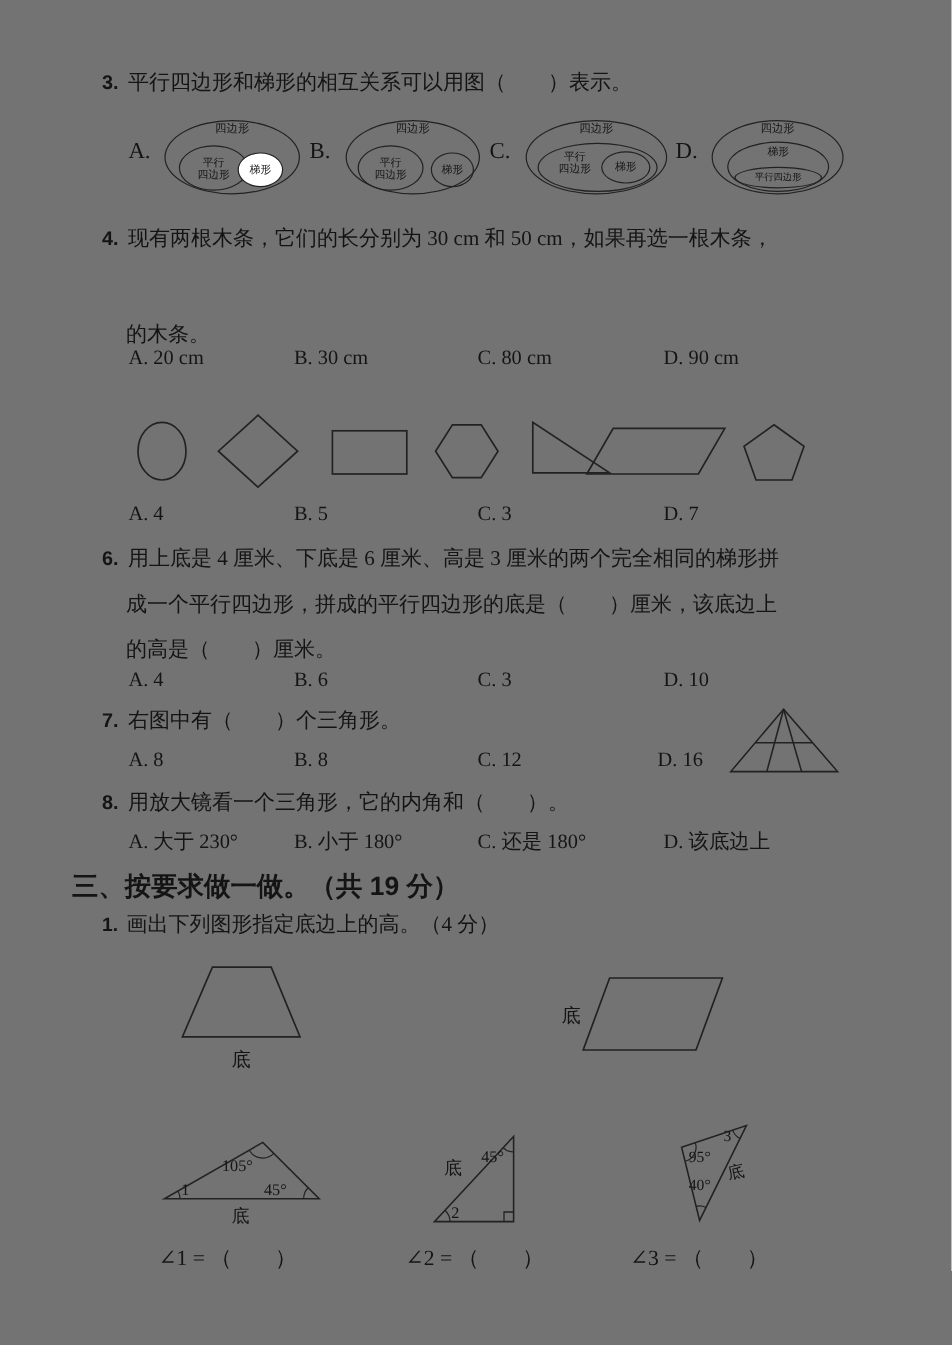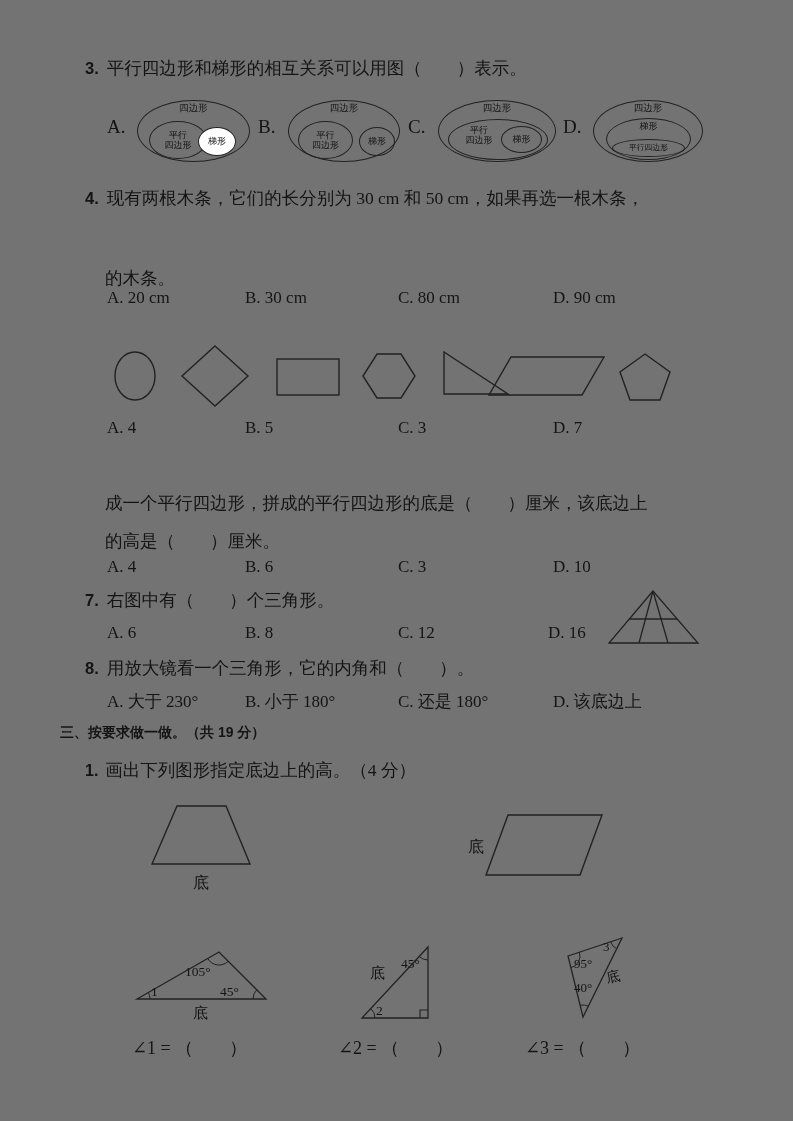--- a/index.html
+++ b/index.html
@@ -2,21 +2,21 @@
 <html><head>
 <meta charset="utf-8">
 <style>
   html,body{margin:0;padding:0;background:#ffffff;}
   .page{position:relative;width:793px;height:1121px;background:#737373;overflow:hidden;
         font-family:"Liberation Serif","DejaVu Serif",serif;color:#141414;}
   .line{position:absolute;white-space:nowrap;font-size:17.5px;line-height:21px;}
   .qnum{font-family:"Liberation Sans","DejaVu Sans",sans-serif;font-weight:700;font-size:16.5px;margin-right:8px;}
   .subnum{font-family:"Liberation Sans","DejaVu Sans",sans-serif;font-weight:700;font-size:16px;margin-right:7px;}
   .opt{position:absolute;white-space:nowrap;font-size:17px;line-height:20px;}
-  .sec-title{position:absolute;white-space:nowrap;font-size:14px;font-weight:700;
+  .sec-title{position:absolute;white-space:nowrap;font-size:22px;font-weight:700;
              font-family:"Liberation Sans","DejaVu Sans",sans-serif;}
   .fig{position:absolute;}
   .venn{position:absolute;}
   .v-letter{position:absolute;left:-30px;top:16px;font-size:19px;}
   .v-outer{position:relative;border:1.4px solid #222;border-radius:50%;box-sizing:border-box;text-decoration:underline;}
   .v-top{position:absolute;top:3px;left:0;width:100%;text-align:center;font-size:9.5px;line-height:1;}
   .v-sub{position:absolute;border:1.2px solid #222;border-radius:50%;box-sizing:border-box;
          display:flex;flex-direction:column;align-items:center;justify-content:center;
          font-size:9px;line-height:1.12;text-align:center;}
   .v-plain{position:absolute;font-size:9px;line-height:1.12;text-align:center;}
@@ -116,31 +116,34 @@
     <polygon points="25,3 118,3 96,41 3,41" fill="none" stroke="#222" stroke-width="1.4"></polygon>
   </svg>
   <svg class="fig" style="left:618px;top:352px" width="54" height="50">
     <polygon points="27,2 52,20 42,48 12,48 2,20" fill="none" stroke="#222" stroke-width="1.4"></polygon>
   </svg>
   <span class="opt" style="left:107px;top:418px">A. 4</span>
   <span class="opt" style="left:245px;top:418px">B. 5</span>
   <span class="opt" style="left:398px;top:418px">C. 3</span>
   <span class="opt" style="left:553px;top:418px">D. 7</span>
 
+  <div class="line" style="left:85px;top:455px">
+    <span class="qnum">6.</span><span>用上底是 4 厘米、下底是 6 厘米、高是 3 厘米的两个完全相同的梯形拼</span>
+  </div>
   <div class="line" style="left:105px;top:531px">的高是（　　）厘米。</div>
   <div class="line" style="left:105px;top:493px">成一个平行四边形，拼成的平行四边形的底是（　　）厘米，该底边上</div>
   <span class="opt" style="left:107px;top:557px">A. 4</span>
   <span class="opt" style="left:245px;top:557px">B. 6</span>
   <span class="opt" style="left:398px;top:557px">C. 3</span>
   <span class="opt" style="left:553px;top:557px">D. 10</span>
 
   <div class="line" style="left:85px;top:590px">
     <span class="qnum">7.</span><span>右图中有（　　）个三角形。</span>
   </div>
-  <span class="opt" style="left:107px;top:623px">A. 6</span>
+  <span class="opt" style="left:107px;top:623px">A. 8</span>
   <span class="opt" style="left:245px;top:623px">B. 8</span>
   <span class="opt" style="left:398px;top:623px">C. 12</span>
   <span class="opt" style="left:548px;top:623px">D. 16</span>
   <svg class="fig" style="left:606px;top:586px" width="100" height="66">
     <polygon points="47,5 3,57 92,57" fill="none" stroke="#222" stroke-width="1.3"></polygon>
     <line x1="23.3" y1="33" x2="71.2" y2="33" stroke="#222" stroke-width="1.3"></line>
     <line x1="47" y1="5" x2="33" y2="57" stroke="#222" stroke-width="1.3"></line>
     <line x1="47" y1="5" x2="62" y2="57" stroke="#222" stroke-width="1.3"></line>
   </svg>
 

